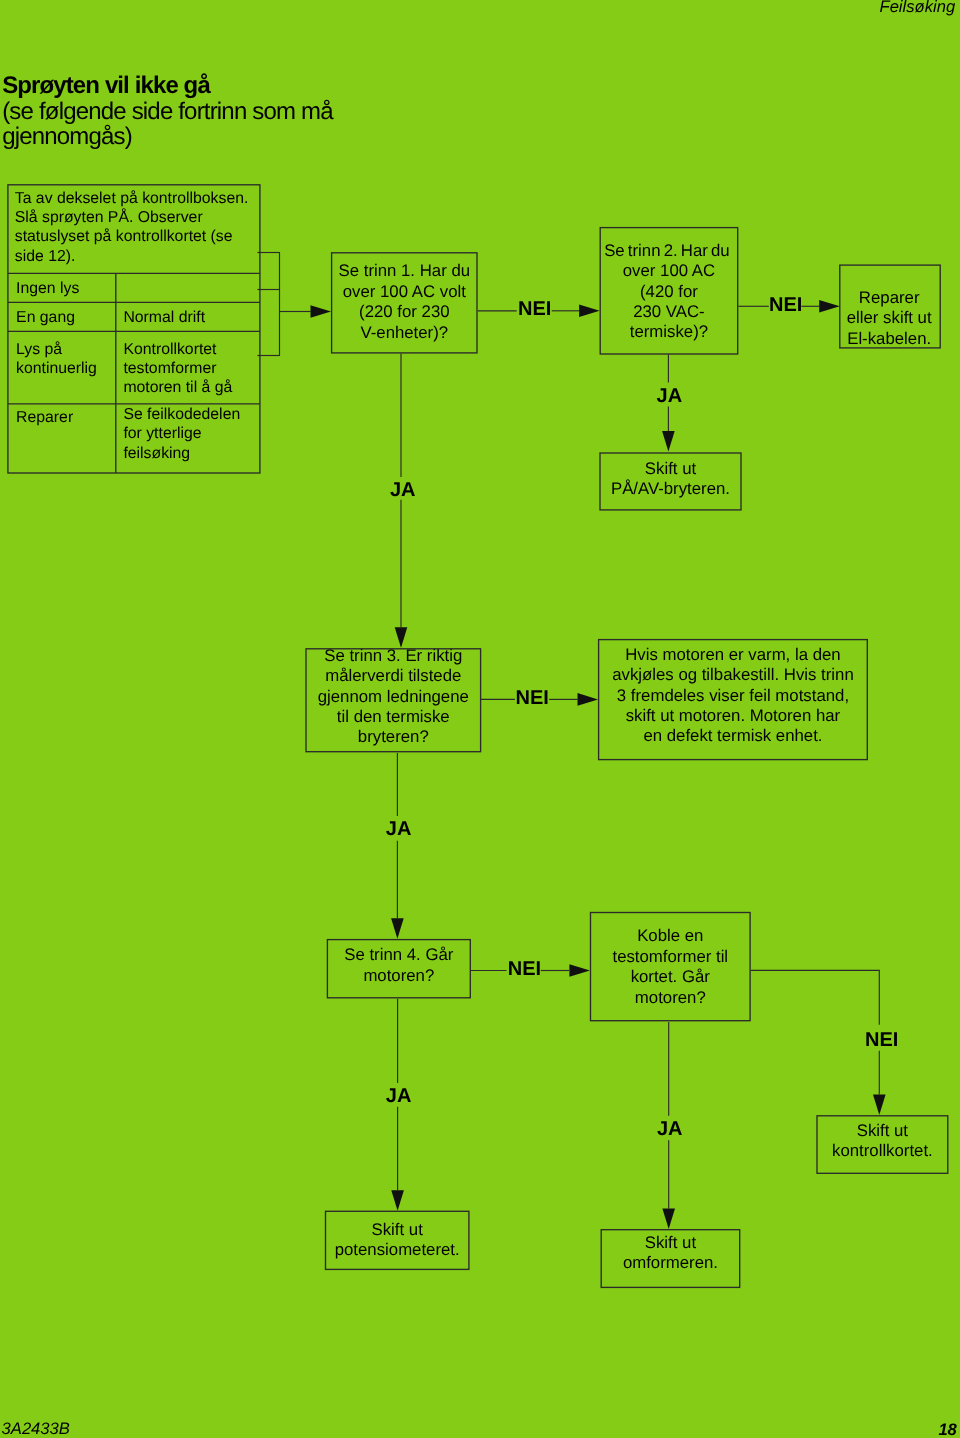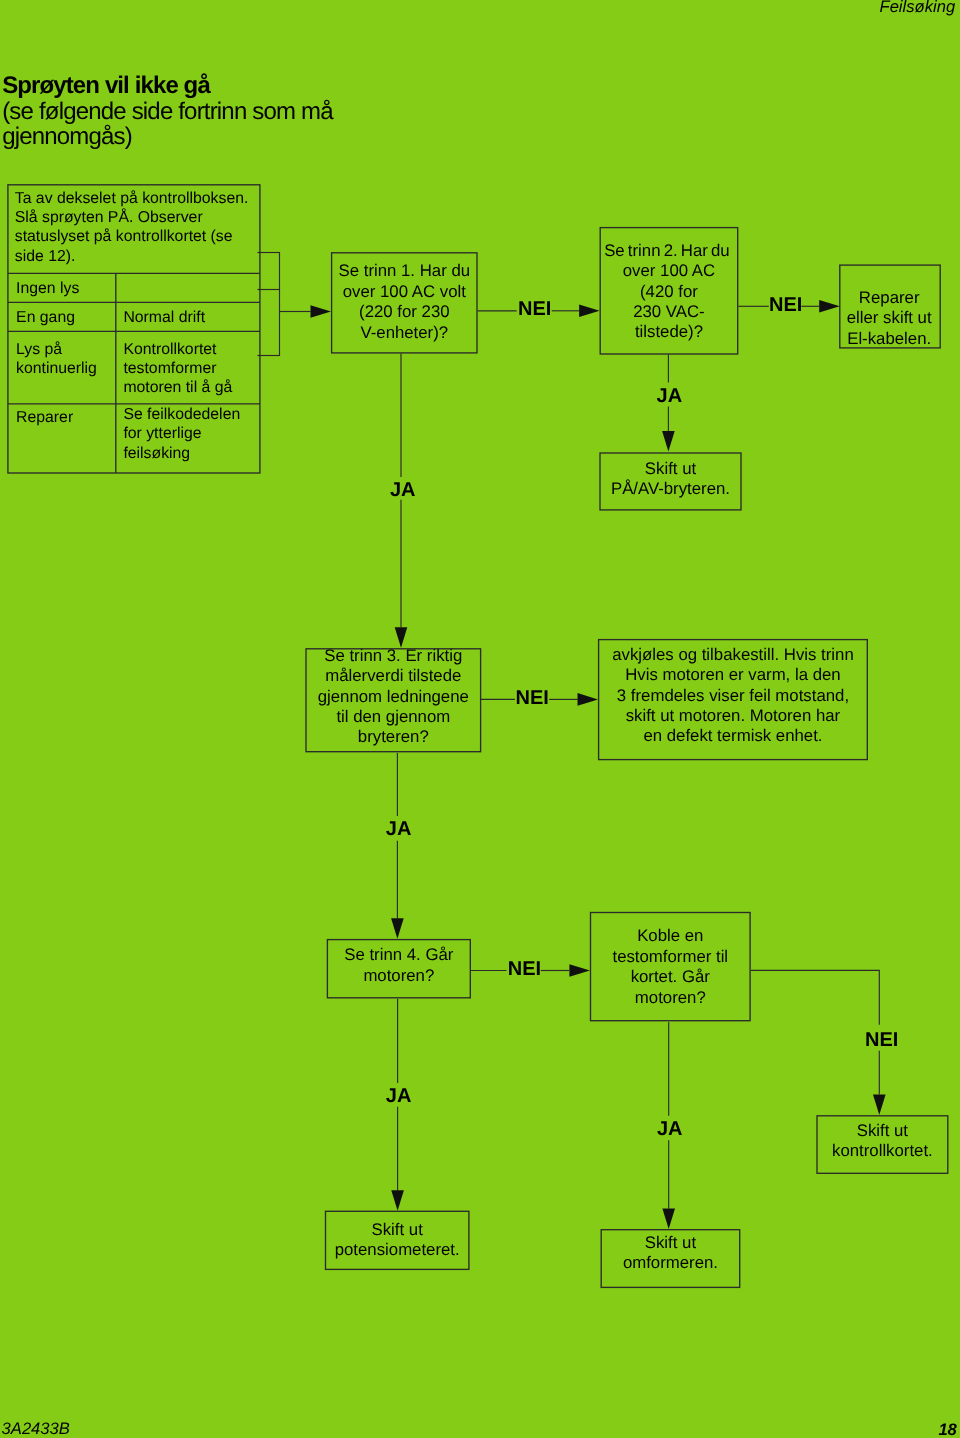--- a/index.html
+++ b/index.html
@@ -75,49 +75,49 @@
       <div>(220 for 230</div>
       <div>V-enheter)?</div>
     </div>
   </div>
   <div class="box" style="left:599.6px;top:227.0px;width:138.7px;height:127.6px">
     <div class="inner" style="top:13.7px">
       <div style="word-spacing:-1.5px;position:relative;left:-2px">Se trinn 2. Har du</div>
       <div>over 100 AC</div>
       <div>(420 for</div>
       <div>230 VAC-</div>
-      <div>tilstede)?</div>
+      <div>termiske)?</div>
     </div>
   </div>
   <div class="box" style="left:839.2px;top:280px;width:100px;height:84.0px">
     <div class="inner" style="top:7.7px">
       <div>Reparer</div>
       <div>eller skift ut</div>
       <div>El-kabelen.</div>
     </div>
   </div>
   <div class="box" style="left:599.4px;top:452.4px;width:142.2px;height:58.1px">
     <div class="inner" style="top:6.6px">
       <div>Skift ut</div>
       <div>PÅ/AV-bryteren.</div>
     </div>
   </div>
   <div class="box" style="left:305.4px;top:645px;width:175.8px;height:89px">
     <div class="inner" style="top:0.7px">
       <div>Se trinn 3. Er riktig</div>
       <div>målerverdi tilstede</div>
       <div>gjennom ledningene</div>
-      <div>til den gjennom</div>
+      <div>til den termiske</div>
       <div>bryteren?</div>
     </div>
   </div>
   <div class="box" style="left:598.0px;top:639.0px;width:269.9px;height:121.2px">
     <div class="inner" style="top:5.7px">
+      <div>Hvis motoren er varm, la den</div>
       <div>avkjøles og tilbakestill. Hvis trinn</div>
-      <div>Hvis motoren er varm, la den</div>
       <div>3 fremdeles viser feil motstand,</div>
       <div>skift ut motoren. Motoren har</div>
       <div>en defekt termisk enhet.</div>
     </div>
   </div>
   <div class="box" style="left:326.8px;top:939.0px;width:144.1px;height:59.4px">
     <div class="inner" style="top:6.1px">
       <div>Se trinn 4. Går</div>
       <div>motoren?</div>
     </div>

